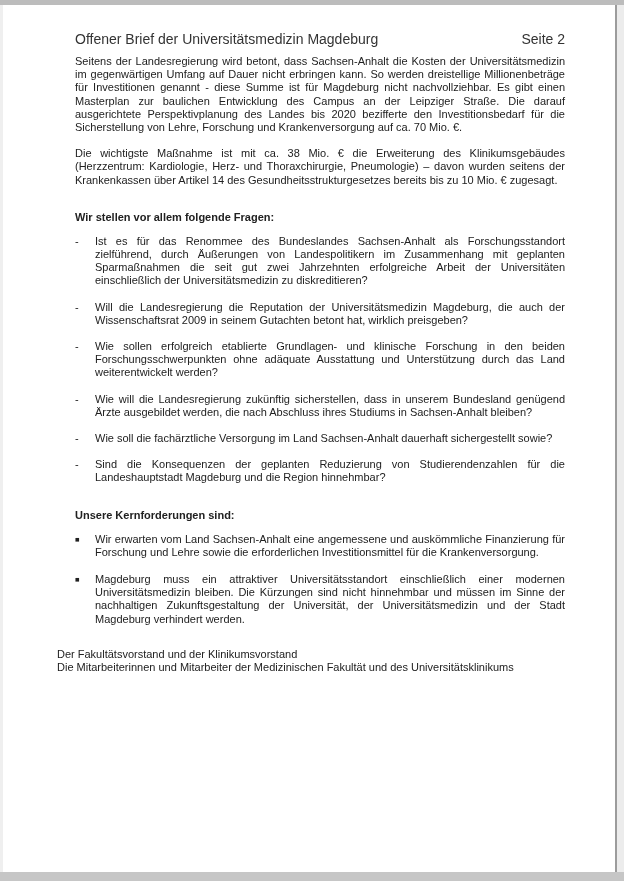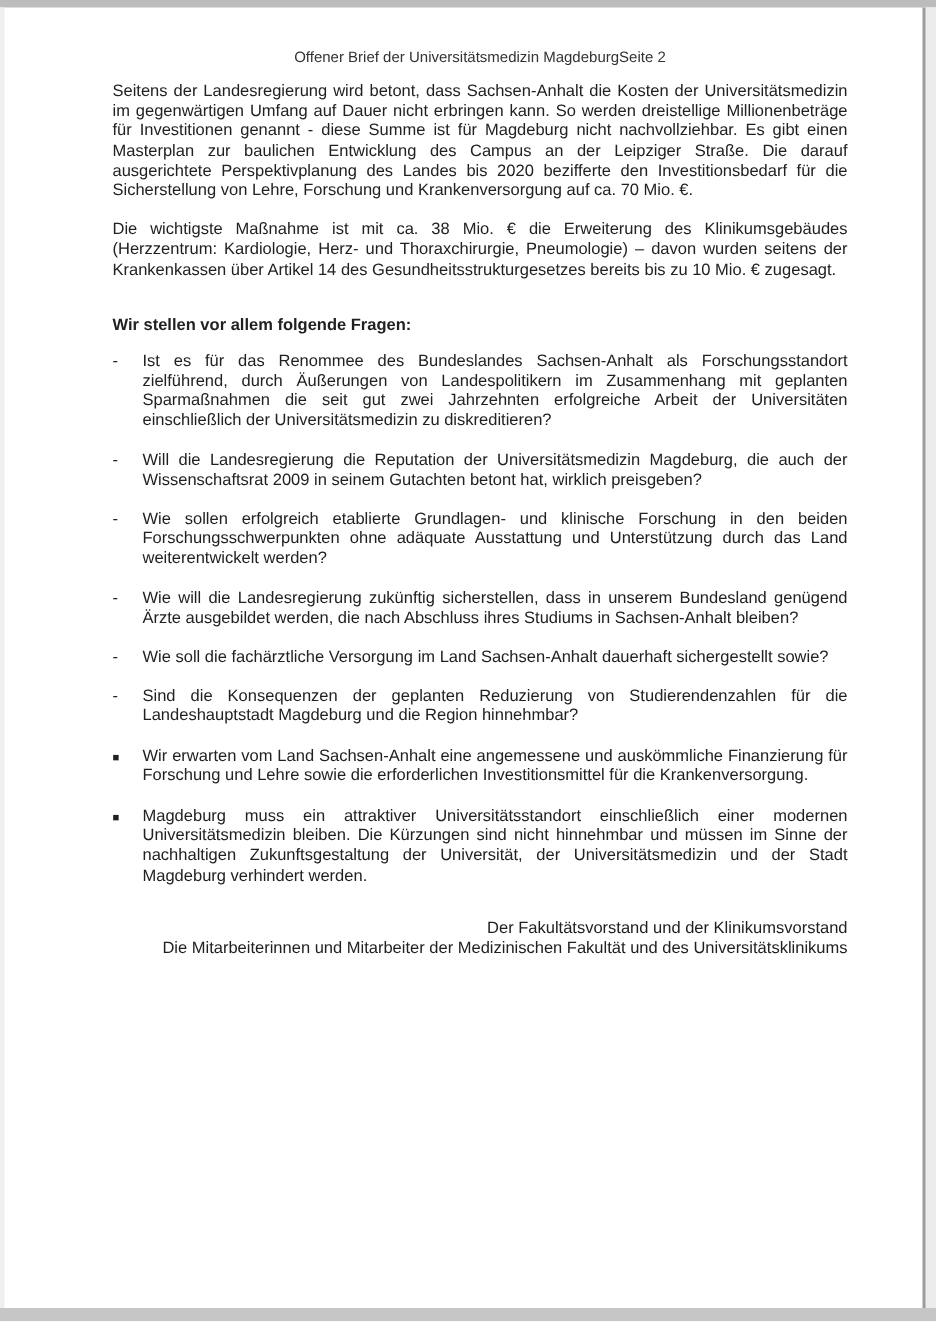--- a/index.html
+++ b/index.html
@@ -24,22 +24,22 @@
   .scan-left { position: absolute; top: 5px; bottom: 9px; left: 0; width: 3px; background: #efefef; }
 
   .content {
     position: absolute;
     left: 75px;
     top: 33px;
     width: 490px;
   }
   .header-row {
     display: flex;
-    justify-content: center;
-    font-size: 10px;
+    justify-content: space-between;
+    font-size: 14px;
     line-height: 12px;
     color: #333333;
     margin-bottom: 10px;
   }
   .para {
     font-size: 11px;
     line-height: 13.2px;
     text-align: justify;
     hyphens: manual;
     margin: 10px 0 13px 0;
@@ -74,21 +74,21 @@
     flex: 1;
     text-align: justify;
     hyphens: manual;
   }
   .demands { margin-top: 2px; }
   .demands .item { margin-bottom: 14px; }
   .signature {
     margin-top: 22px;
     font-size: 11px;
     line-height: 13.5px;
-    text-align: right;
+    text-align: left;
     margin-left: -18px; 
   }
 </style>
 </head>
 <body>
 
 <div class="sheet">
   <div class="scan-top"></div>
   <div class="scan-bottom"></div>
   <div class="scan-right-outer"></div>
@@ -127,20 +127,21 @@
       <li class="item">
         <span class="item-marker">-</span>
         <span class="item-text">Wie soll die fachärztliche Versorgung im Land Sachsen-Anhalt dauerhaft sicher­gestellt sowie?</span>
       </li>
       <li class="item">
         <span class="item-marker">-</span>
         <span class="item-text">Sind die Konsequenzen der geplanten Reduzierung von Studierendenzahlen für die Landeshauptstadt Magdeburg und die Region hinnehmbar?</span>
       </li>
     </ul>
 
+    <h2 class="section-heading">Unsere Kernforderungen sind:</h2>
 
     <ul class="item-list demands">
       <li class="item">
         <span class="item-marker square-marker">■</span>
         <span class="item-text">Wir erwarten vom Land Sachsen-Anhalt eine angemessene und auskömmliche Finanzierung für Forschung und Lehre sowie die erforderlichen Investitionsmittel für die Krankenversorgung.</span>
       </li>
       <li class="item">
         <span class="item-marker square-marker">■</span>
         <span class="item-text">Magdeburg muss ein attraktiver Universitätsstandort einschließlich einer modernen Universitätsmedizin bleiben. Die Kürzungen sind nicht hinnehmbar und müssen im Sinne der nachhaltigen Zukunftsgestaltung der Universität, der Universitätsmedizin und der Stadt Magdeburg verhindert werden.</span>
       </li>

